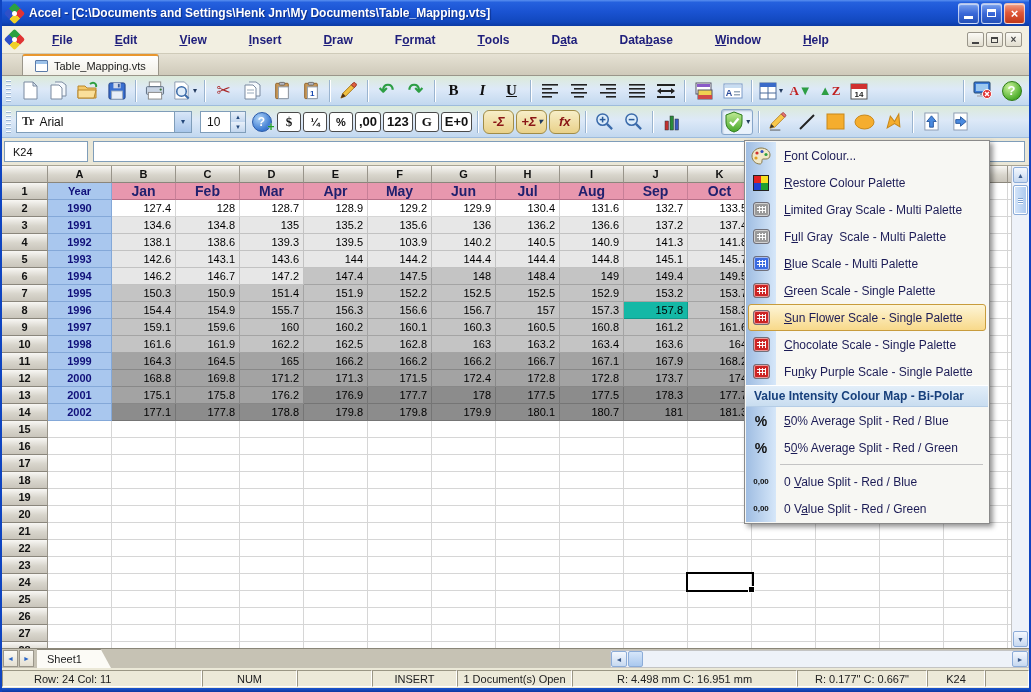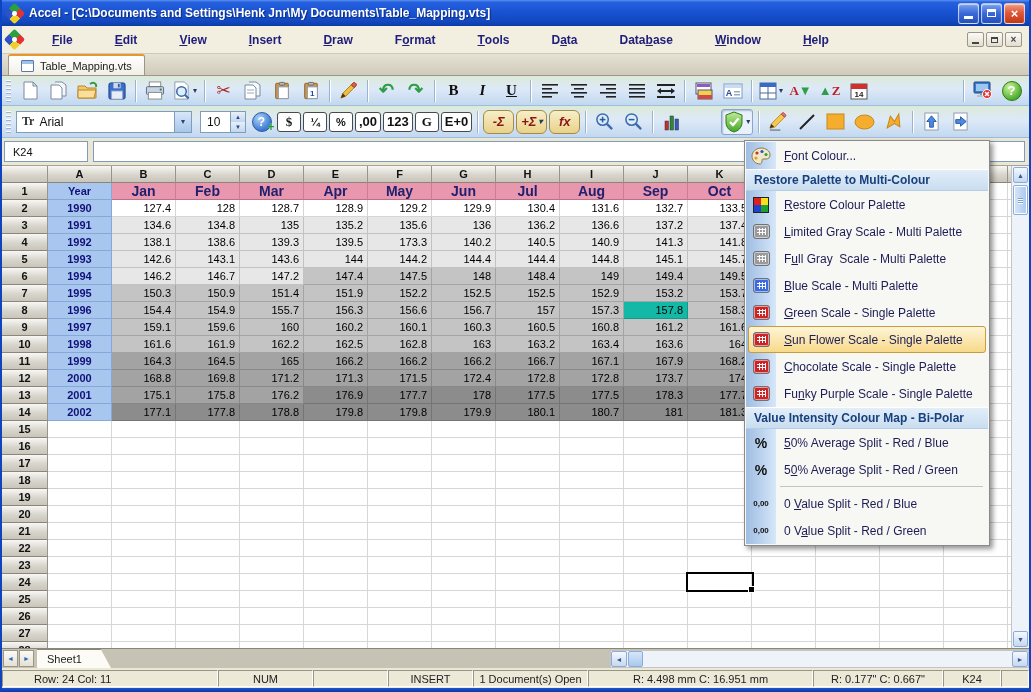--- a/index.html
+++ b/index.html
@@ -26,21 +26,21 @@
   .menubar{position:absolute;top:26px;left:0;right:0;height:28px;background:#f2efe1;border-bottom:1px solid #cfcbb9;
     display:flex;align-items:center;padding:0 4px}
   .mitem{font-size:12px;font-weight:bold;color:#20207c;padding:0 21px;height:100%;display:flex;align-items:center;white-space:nowrap}
   .mdibtns{margin-left:auto;display:flex;gap:2px;padding-right:3px}
   .mdib{width:17px;height:15px;background:linear-gradient(#fbfaf5,#e2decf);border:1px solid #9a968a;border-radius:2px;
     display:flex;align-items:center;justify-content:center;font-size:10px;color:#444;font-weight:bold}
   .mdib .minbar{width:7px;height:2px;background:#444;margin-top:7px}
   .mdib .rstbox{width:7px;height:6px;border:1px solid #444;border-top:2px solid #444}
   
   .tabrow{position:absolute;top:54px;left:0;right:0;height:22px;background:linear-gradient(#e6e2d4,#cfcaba);
-    display:flex;align-items:center;padding-left:6px;border-bottom:1px solid #9a968a}
+    display:flex;align-items:center;padding-left:20px;border-bottom:1px solid #9a968a}
   .doctab{height:21px;background:linear-gradient(#ffffff,#f1efe6);border:1px solid #9a968a;border-bottom:none;
     border-top:2px solid #e8962e;border-radius:3px 3px 0 0;display:flex;align-items:center;gap:6px;padding:0 12px;font-size:11px;color:#222}
   .sheetic{width:13px;height:12px;background:#fff;border:1px solid #5a7aa8;box-shadow:inset 0 3px 0 #9cc2ea;border-radius:1px}
   
   .toolbar{position:absolute;left:0;right:0;display:flex;align-items:center;gap:2px;padding:0 4px;
     background:linear-gradient(180deg,#f0f6fd 0%,#dcead9 0%,#dde9f8 45%,#c2d8ef 100%);border-bottom:1px solid #9ebcdc}
   .tb1{top:76px;height:30px}
   .tb2{top:106px;height:32px}
   .grip{width:5px;height:22px;flex:none;margin-right:3px;
     background:repeating-linear-gradient(180deg,#ffffff 0 1px,#9ab4d4 1px 2px,transparent 2px 4px)}
@@ -648,21 +648,21 @@
         <div class="cell e"></div>
         <div class="cell e"></div>
         <div class="cell e"></div>
         <div class="cell e"></div>
         <div class="gh">4</div>
         <div class="ycell" style="background:#a9c7ee">1992</div>
         <div class="cell" style="background:#e7e7e7">138.1</div>
         <div class="cell" style="background:#e7e7e7">138.6</div>
         <div class="cell" style="background:#e7e7e7">139.3</div>
         <div class="cell" style="background:#e7e7e7">139.5</div>
-        <div class="cell" style="background:#e7e7e7">173.3</div>
+        <div class="cell" style="background:#e7e7e7">103.9</div>
         <div class="cell" style="background:#e7e7e7">140.2</div>
         <div class="cell" style="background:#e7e7e7">140.5</div>
         <div class="cell" style="background:#e7e7e7">140.9</div>
         <div class="cell" style="background:#e7e7e7">141.3</div>
         <div class="cell" style="background:#e7e7e7">141.8</div>
         <div class="cell e"></div>
         <div class="cell e"></div>
         <div class="cell e"></div>
         <div class="cell e"></div>
         <div class="cell e"></div>
@@ -1088,21 +1088,21 @@
     <span class="tnav">►</span>
     <span class="stab">Sheet1</span>
     <div class="hscroll">
       <span class="hbtn">◄</span>
       <span class="hthumb"></span>
       <span class="hbtn right">►</span>
     </div>
   </div>
 
   <div class="statusbar" id="statusbar">
-      <div class="sseg first" style="width: 216px; padding-left: 31px;">Row: 24  Col: 11</div>
+      <div class="sseg first" style="width: 200px; padding-left: 31px;">Row: 24  Col: 11</div>
       <div class="sseg" style="width: 95px;">NUM</div>
       <div class="sseg" style="width: 75px;"></div>
       <div class="sseg" style="width: 85px;">INSERT</div>
       <div class="sseg" style="width: 115px;">1 Document(s) Open</div>
       <div class="sseg" style="width: 225px;">R: 4.498 mm  C: 16.951 mm</div>
       <div class="sseg" style="width: 130px;">R: 0.177"  C: 0.667"</div>
       <div class="sseg" style="width: 58px;">K24</div>
       <div class="sseg tail"></div>
     </div>
   <div class="bottomband"></div>
@@ -1115,21 +1115,20 @@
             <svg width="20" height="18" viewBox="0 0 20 18">
               <path d="M10 1c5 0 9 3 9 7 0 3-2 4-4 4h-3c-1 0-1 1-1 2 0 2-1 3-2 3-5 0-8-4-8-8s4-8 9-8z" fill="#f0e8c8" stroke="#8a7a4a"></path>
               <circle cx="6" cy="6" r="1.6" fill="#d03030"></circle>
               <circle cx="11" cy="4.5" r="1.6" fill="#3050c0"></circle>
               <circle cx="15" cy="7.5" r="1.6" fill="#30a040"></circle>
               <circle cx="5" cy="11" r="1.6" fill="#e0a020"></circle>
             </svg>
           </span>
           <span class="plabel"><u>F</u>ont Colour...</span>
         </div>
-        <div class="phdr">Restore Palette to Multi-Colour</div>
         <div class="pitem">
           <span class="pic">
             <span class="fourc">
               <i style="background:#e02020"></i>
               <i style="background:#f8e020"></i>
               <i style="background:#2040d0"></i>
               <i style="background:#20a030"></i>
             </span>
           </span>
           <span class="plabel"><u>R</u>estore Colour Palette</span>

